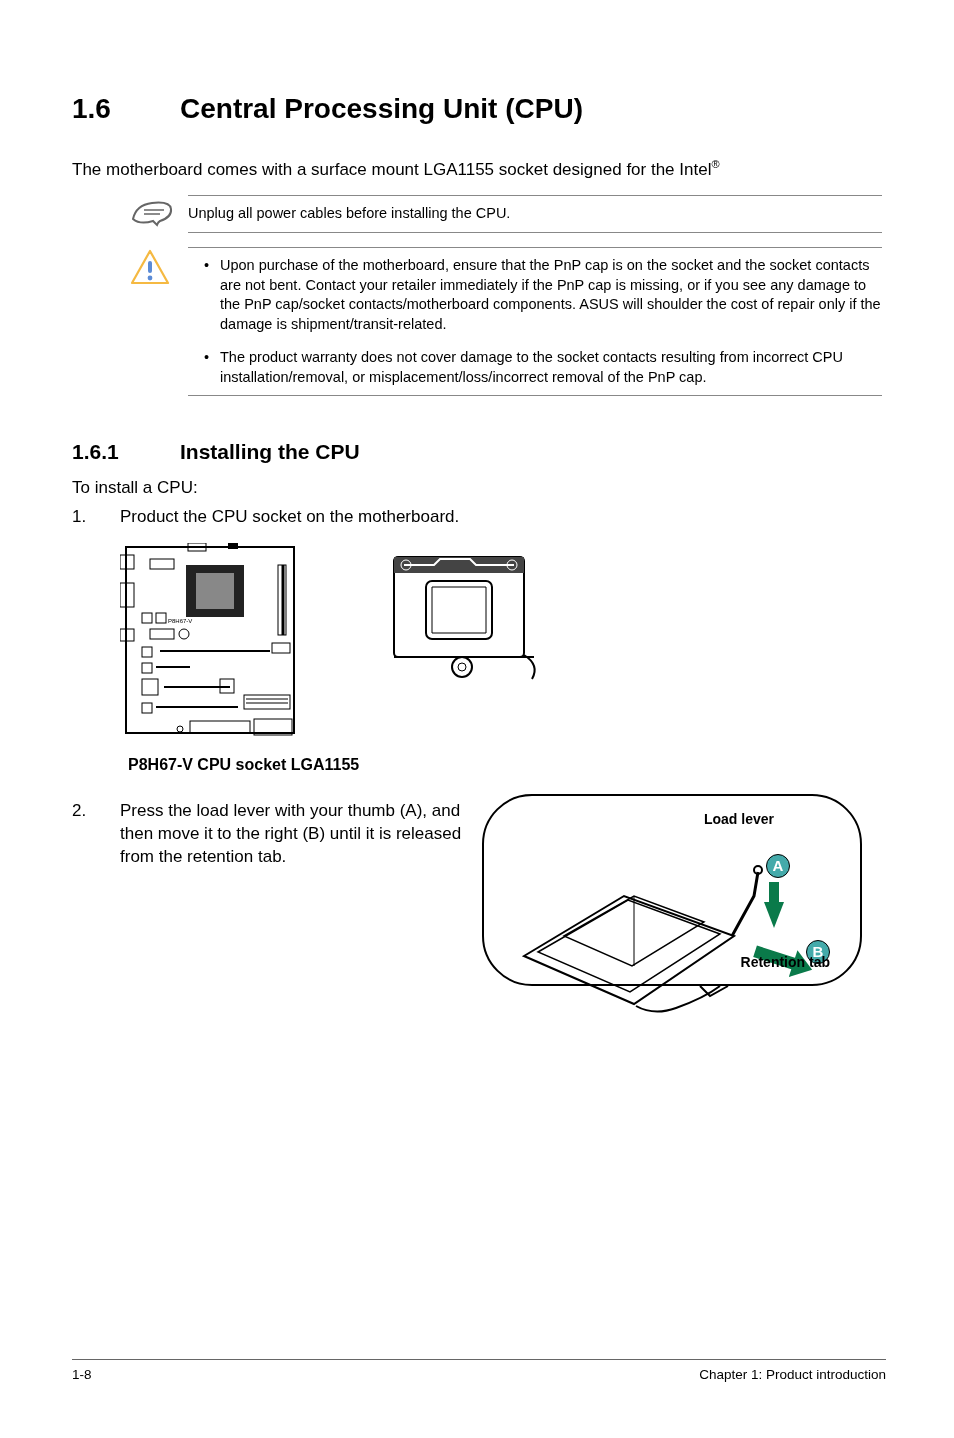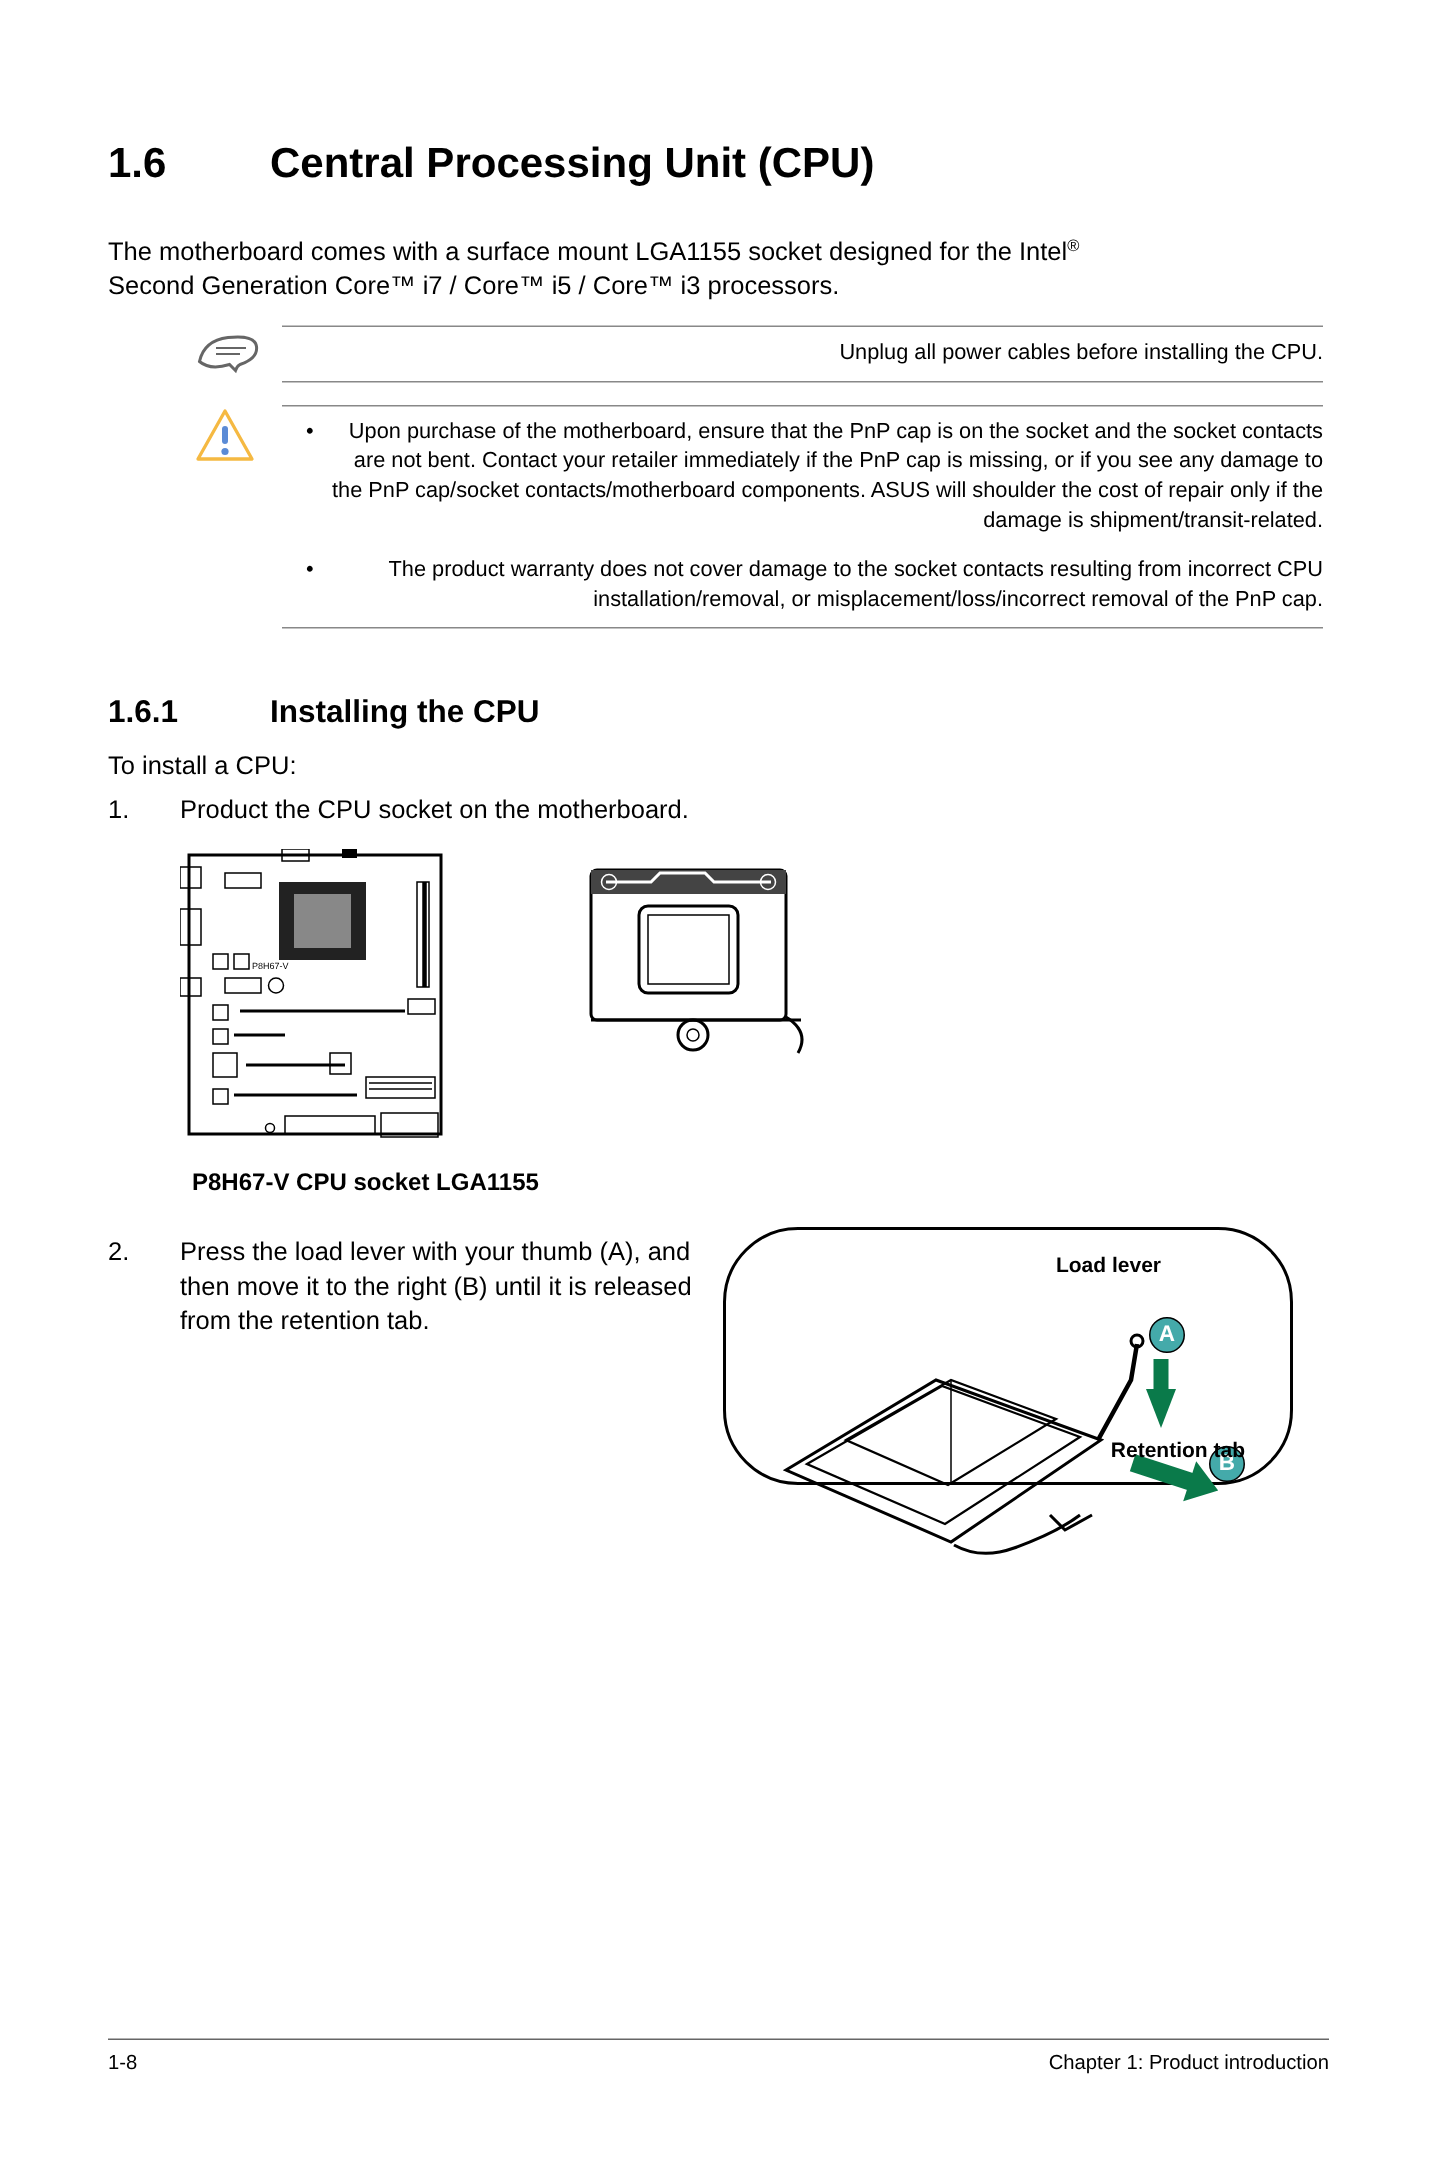--- a/index.html
+++ b/index.html
@@ -21,21 +21,21 @@
   .section-num { display: inline-block; width: 108px; }
   .body-text { font-size: 17px; margin-bottom: 6px; }
   sup { font-size: 11px; }
 
   .callout {
     display: flex;
     align-items: flex-start;
     margin: 14px 0 0 58px;
   }
   .callout .icon-col { width: 58px; flex: 0 0 58px; padding-top: 2px; }
-  .callout .text-col { flex: 1; border-top: 1px solid #888; border-bottom: 1px solid #888; padding: 8px 0; text-align: right; }
+  .callout .text-col { flex: 1; border-top: 1px solid #888; border-bottom: 1px solid #888; padding: 8px 0; }
   .callout-text { font-size: 14.5px; }
 
   ul.bullets { list-style: none; padding-left: 16px; }
   ul.bullets li { position: relative; padding-left: 16px; margin-bottom: 14px; font-size: 14.5px; }
   ul.bullets li:last-child { margin-bottom: 0; }
   ul.bullets li::before { content: "•"; position: absolute; left: 0; top: 0; }
 
   .subsection-heading { font-size: 21px; font-weight: bold; margin-top: 42px; margin-bottom: 10px; }
   .sub-num { display: inline-block; width: 108px; }
 
@@ -72,21 +72,21 @@
 
   
   .board-svg { display: inline-block; vertical-align: top; }
   .socket-svg { display: inline-block; vertical-align: top; margin-left: 70px; margin-top: 4px; }
 
   
   .lever-figure {
     border: 2.5px solid #000;
     border-radius: 50px;
     width: 380px;
-    height: 172px;
+    height: 192px;
     position: relative;
   }
   .lever-label { position: absolute; font-size: 14px; font-weight: bold; }
   .circle-letter {
     width: 24px; height: 24px; border-radius: 50%;
     background: #4aa; color: #fff; font-weight: bold; font-size: 15px;
     display: flex; align-items: center; justify-content: center;
     border: 1px solid #000;
     position: absolute;
   }
@@ -117,21 +117,20 @@
 </head>
 <body>
 
 <h1 class="section-heading">
   <span class="section-num">1.6</span><span>Central Processing Unit (CPU)</span>
 </h1>
 
 <p class="body-text">
   <span>The motherboard comes with a surface mount LGA1155 socket designed for the Intel</span><sup>®</sup>
   <br>
-  <span>Second Generation Core™ i7 / Core™ i5 / Core™ i3 processors.</span>
 </p>
 
 <div class="callout">
   <div class="icon-col">
     <span>
       <svg width="44" height="30" viewBox="0 0 44 30">
         <path d="M3 22 Q6 8 22 6 Q40 4 41 12 Q42 20 30 24 Q28 25 27 28 L23 24 Q10 28 3 22 Z" fill="none" stroke="#666" stroke-width="2"></path>
         <path d="M14 13 L34 13 M14 17 L30 17" stroke="#666" stroke-width="1.4"></path>
       </svg>
     </span>

